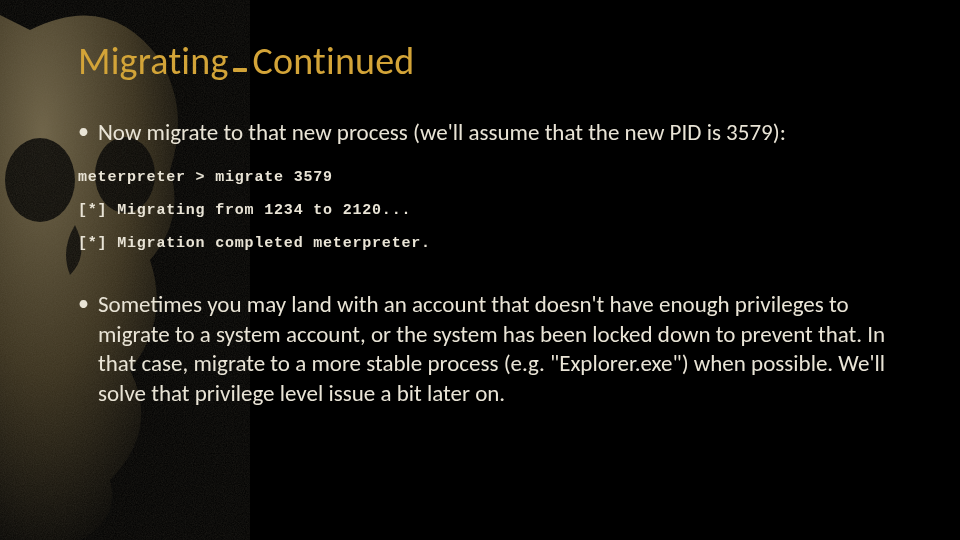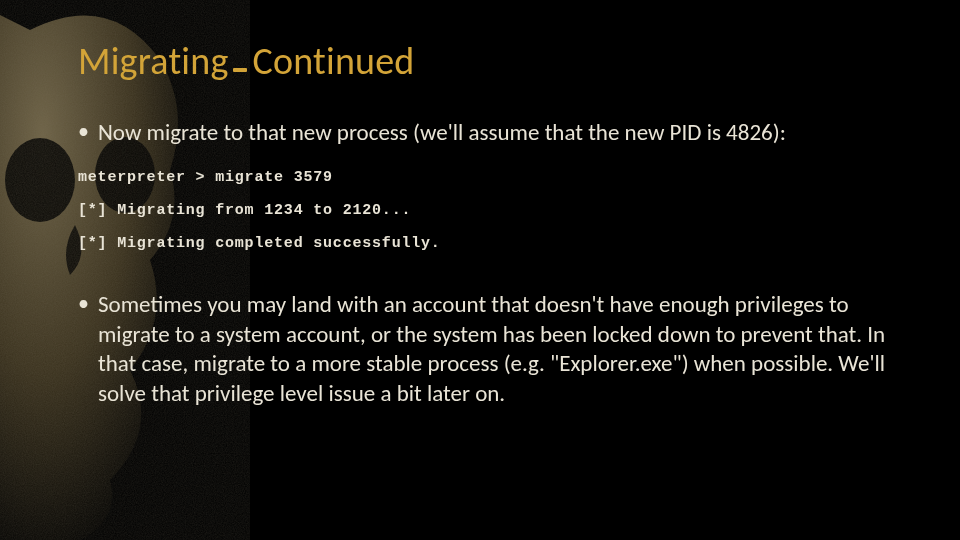--- a/index.html
+++ b/index.html
@@ -102,25 +102,25 @@
 
     <rect x="0" y="0" width="280" height="540" fill="#c9b481" filter="url(#grain)" opacity="0.45"></rect>
   </svg>
 
   <div class="content">
     <h1 class="title">
       <span>Migrating</span><span class="dash"></span><span>Continued</span>
     </h1>
 
     <ul class="bullets">
-      <li>Now migrate to that new process (we'll assume that the new PID is 4826):</li>
+      <li>Now migrate to that new process (we'll assume that the new PID is 3579):</li>
     </ul>
 
     <div class="code-block"><span>meterpreter &gt; migrate 3579</span>
 <span>[*] Migrating from 1234 to 2120...</span>
-<span>[*] Migrating completed successfully.</span></div>
+<span>[*] Migration completed meterpreter.</span></div>
 
     <ul class="bullets">
       <li>Sometimes you may land with an account that doesn't have enough privileges to migrate to a system account, or the system has been locked down to prevent that.  In that case, migrate to a more stable process (e.g. "Explorer.exe") when possible.  We'll solve that privilege level issue a bit later on.</li>
     </ul>
   </div>
 
 </div>
 
 </body></html>

